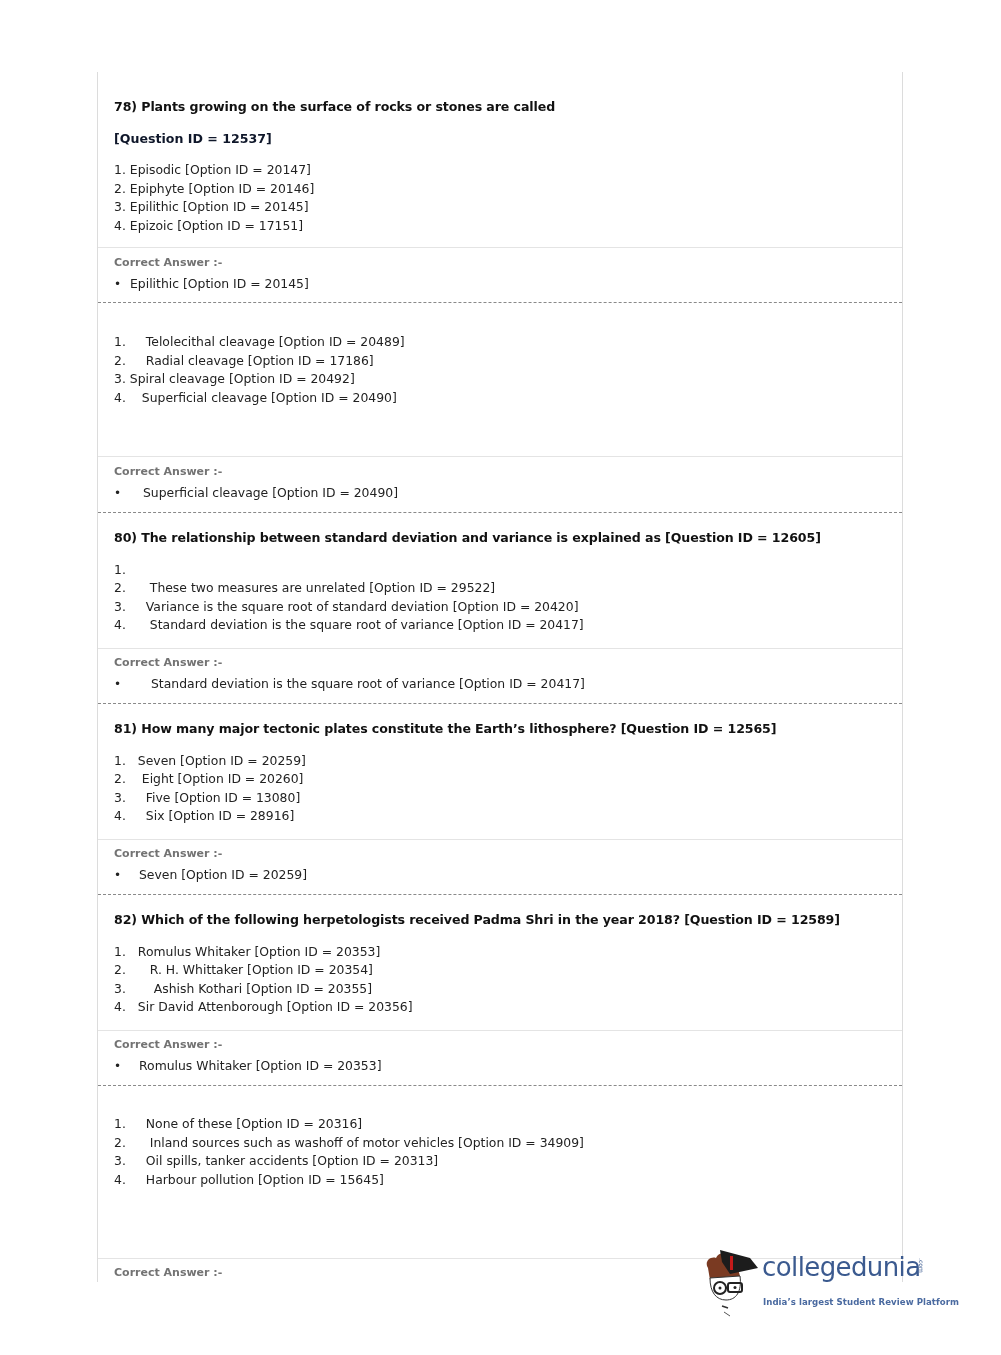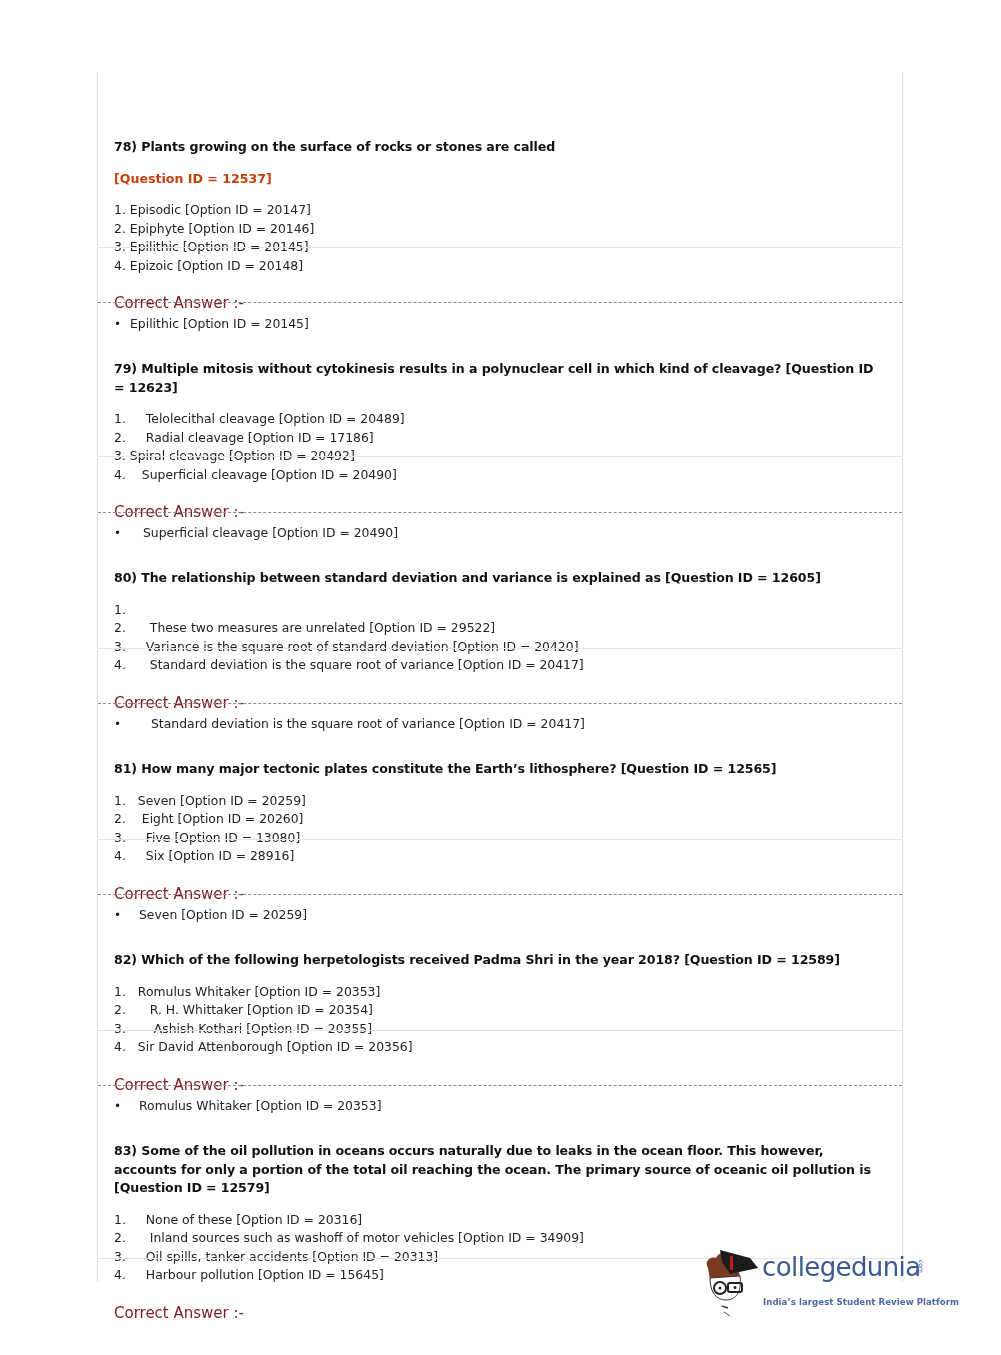--- a/index.html
+++ b/index.html
@@ -25,35 +25,34 @@
     border-right: 1.5px solid #dcdcdc;
     box-sizing: border-box;
   }
   .block {
     position: absolute;
     left: 0;
     width: 100%;
     box-sizing: border-box;
     padding-left: 16px;
     padding-right: 18px;
-    margin-top: 40px;
   }
   .q-title {
     font-weight: bold;
     font-size: 12.6px;
     line-height: 18.5px;
     color: #111;
     letter-spacing: -0.1px;
   }
   .q-id-line {
     font-weight: bold;
     font-size: 12.6px;
     line-height: 18.5px;
     margin-top: 13px;
-    color: #c2410c;
+    color: #0f172a;
   }
   .opts {
     margin-top: 13px;
   }
   .opt {
     font-size: 12.4px;
     line-height: 18.5px;
     white-space: pre;
     color: #222;
     display: flex;
@@ -69,24 +68,24 @@
     border-top: 1.5px solid #e4e4e4;
   }
   .sep-dash {
     position: absolute;
     left: 0;
     width: 100%;
     height: 0;
     border-top: 1px dashed #8a8a8a;
   }
   .ans-label {
-    font-weight: normal;
-    font-size: 15px;
+    font-weight: bold;
+    font-size: 11px;
     line-height: 18px;
-    color: #7f1d1d;
+    color: #737373;
   }
   .ans-value {
     font-size: 12.4px;
     line-height: 18px;
     color: #222;
     display: flex;
     margin-top: 3px;
   }
   .bullet {
     display: inline-block;
@@ -134,35 +133,34 @@
 
 <div class="page-frame">
 
   <div class="block" style="top:26px;">
     <div class="q-title">78)  Plants growing on the surface of rocks or stones are called</div>
     <div class="q-id-line">[Question ID = 12537]</div>
     <div class="opts">
       <div class="opt"><span class="num">1.</span><span class="gap" style="width:4px;display:inline-block"></span><span>Episodic [Option ID = 20147]</span></div>
       <div class="opt"><span class="num">2.</span><span class="gap" style="width:4px;display:inline-block"></span><span>Epiphyte [Option ID = 20146]</span></div>
       <div class="opt"><span class="num">3.</span><span class="gap" style="width:4px;display:inline-block"></span><span>Epilithic [Option ID = 20145]</span></div>
-      <div class="opt"><span class="num">4.</span><span class="gap" style="width:4px;display:inline-block"></span><span>Epizoic [Option ID = 20148]</span></div>
+      <div class="opt"><span class="num">4.</span><span class="gap" style="width:4px;display:inline-block"></span><span>Epizoic [Option ID = 17151]</span></div>
     </div>
   </div>
   <div class="sep-solid" style="top:175px;"></div>
   <div class="block" style="top:182px;">
     <div class="ans-label">Correct Answer :-</div>
     <div class="ans-value">
         <span class="bullet">•</span>
         <span>Epilithic [Option ID = 20145]</span>
       </div>
   </div>
   <div class="sep-dash" style="top:230px;"></div>
 
   <div class="block" style="top:248px;">
-    <div class="q-title">79)   Multiple mitosis without cytokinesis results in a polynuclear cell in which kind of cleavage? [Question ID = 12623]</div>
     <div class="opts">
       <div class="opt"><span class="num">1.</span><span class="gap" style="width:20px;display:inline-block"></span><span>Telolecithal cleavage [Option ID = 20489]</span></div>
       <div class="opt"><span class="num">2.</span><span class="gap" style="width:20px;display:inline-block"></span><span>Radial cleavage [Option ID = 17186]</span></div>
       <div class="opt"><span class="num">3.</span><span class="gap" style="width:4px;display:inline-block"></span><span>Spiral cleavage [Option ID = 20492]</span></div>
       <div class="opt"><span class="num">4.</span><span class="gap" style="width:16px;display:inline-block"></span><span>Superficial cleavage [Option ID = 20490]</span></div>
     </div>
   </div>
   <div class="sep-solid" style="top:384px;"></div>
   <div class="block" style="top:391px;">
     <div class="ans-label">Correct Answer :-</div>
@@ -224,21 +222,20 @@
   <div class="block" style="top:964px;">
     <div class="ans-label">Correct Answer :-</div>
     <div class="ans-value">
         <span class="bullet" style="width:25px">•</span>
         <span>Romulus Whitaker [Option ID = 20353]</span>
       </div>
   </div>
   <div class="sep-dash" style="top:1013px;"></div>
 
   <div class="block" style="top:1030px;">
-    <div class="q-title">83)  Some of the oil pollution in oceans occurs naturally due to leaks in the ocean floor. This however, accounts for only a portion of the total oil reaching the ocean. The primary source of oceanic oil pollution is [Question ID = 12579]</div>
     <div class="opts">
       <div class="opt"><span class="num">1.</span><span class="gap" style="width:20px;display:inline-block"></span><span>None of these [Option ID = 20316]</span></div>
       <div class="opt"><span class="num">2.</span><span class="gap" style="width:24px;display:inline-block"></span><span>Inland sources such as washoff of motor vehicles [Option ID = 34909]</span></div>
       <div class="opt"><span class="num">3.</span><span class="gap" style="width:20px;display:inline-block"></span><span>Oil spills, tanker accidents [Option ID = 20313]</span></div>
       <div class="opt"><span class="num">4.</span><span class="gap" style="width:20px;display:inline-block"></span><span>Harbour pollution [Option ID = 15645]</span></div>
     </div>
   </div>
   <div class="sep-solid" style="top:1186px;"></div>
   <div class="block" style="top:1192px;">
     <div class="ans-label">Correct Answer :-</div>

